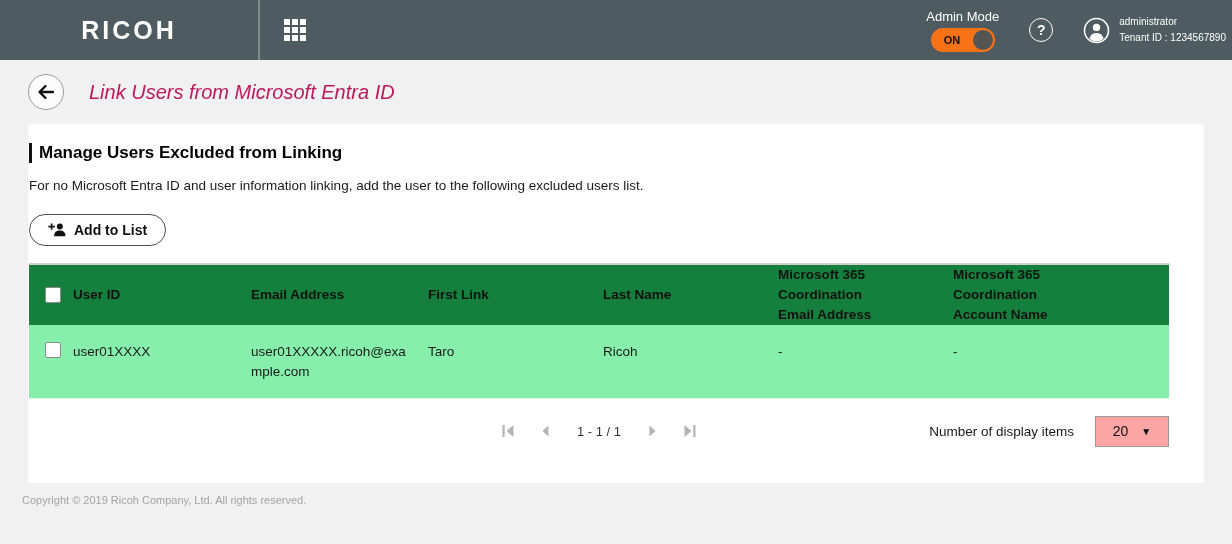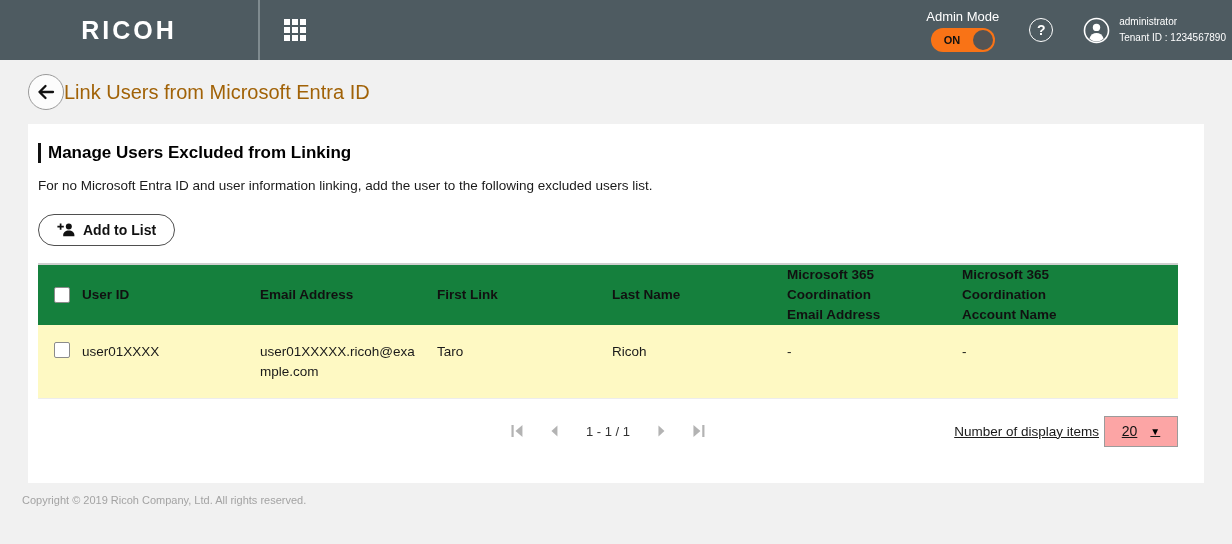--- a/index.html
+++ b/index.html
@@ -83,29 +83,29 @@
     padding-left: 28px;
   }
   .back-button {
     width: 36px; height: 36px;
     border-radius: 50%;
     border: 1px solid #9a9a9a;
     background: #fcfcfc;
     display: flex; align-items: center; justify-content: center;
     cursor: pointer;
   }
-  .page-title { font-size: 20px; font-weight: 400; color: #a16207; margin-left: 0; }
+  .page-title { font-size: 20px; font-weight: 400; color: #be185d; margin-left: 25px; font-style: italic; }
 
   
   .card {
     width: 1176px;
     margin-left: 28px;
     height: 359px;
     background: #fff;
-    padding: 19px 18px 0 10px;
+    padding: 19px 18px 0 1px;
   }
   .section-heading { display: flex; align-items: center; gap: 7px; }
   .section-bar { width: 3px; height: 20px; background: #111; }
   .section-title { font-size: 17px; font-weight: 700; color: #000; }
   .section-desc { margin-top: 15px; font-size: 13.5px; color: #1a1a1a; }
 
   .toolbar { margin-top: 21px; display: flex; gap: 30px; }
   .btn {
     height: 32px;
     border-radius: 16px;
@@ -125,21 +125,21 @@
     background: #15803d;
     border-top: 2px solid #cfcfcf;
     height: 58px;
     font-size: 13.5px; font-weight: 700; color: #111;
     text-align: left; vertical-align: middle;
     padding: 0 10px 0 4px;
     line-height: 20px;
   }
   thead th.col-check, tbody td.col-check { padding-left: 16px; }
   tbody td {
-    background: #fef9c3;
+    background: #86efac;
     font-size: 13.5px; color: #1a1a1a;
     vertical-align: top;
     padding: 17px 10px 16px 4px;
     line-height: 20px;
     border-bottom: 1px solid #ededed;
   }
   td.cell-email { word-break: break-all; }
   input[type="checkbox"] {
     appearance: none; -webkit-appearance: none;
     width: 16px; height: 16px;
@@ -150,21 +150,21 @@
   
   .pager-row { position: relative; width: 1140px; margin-top: 16px; height: 32px; }
   .pager-nav {
     position: absolute; left: 50%; top: 0; transform: translateX(-50%);
     display: flex; align-items: center; gap: 24px; height: 32px;
   }
   .pager-btn { display: flex; align-items: center; cursor: pointer; }
   .pager-range { font-size: 13px; color: #333; padding: 0 2px; }
   .display-items {
     position: absolute; right: 0; top: 0;
-    display: flex; align-items: center; gap: 5px; height: 32px; text-decoration: underline;
+    display: flex; align-items: center; gap: 21px; height: 32px;
   }
   .display-items-label { font-size: 13.5px; color: #1a1a1a; }
   .select-box {
     width: 74px; height: 31px;
     border: 1px solid #9b9b9b;
     background: #fca5a5;
     display: flex; align-items: center; justify-content: center; gap: 13px;
     font-size: 14px; color: #111;
     cursor: pointer;
   }

